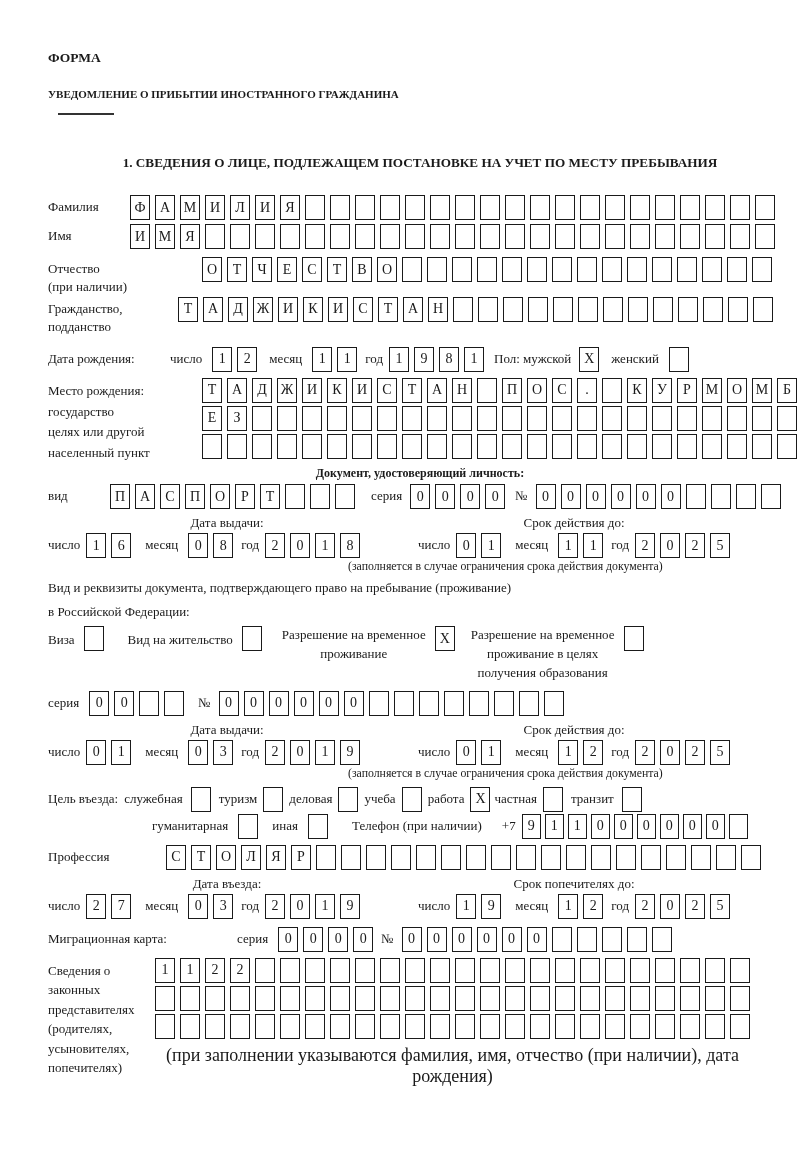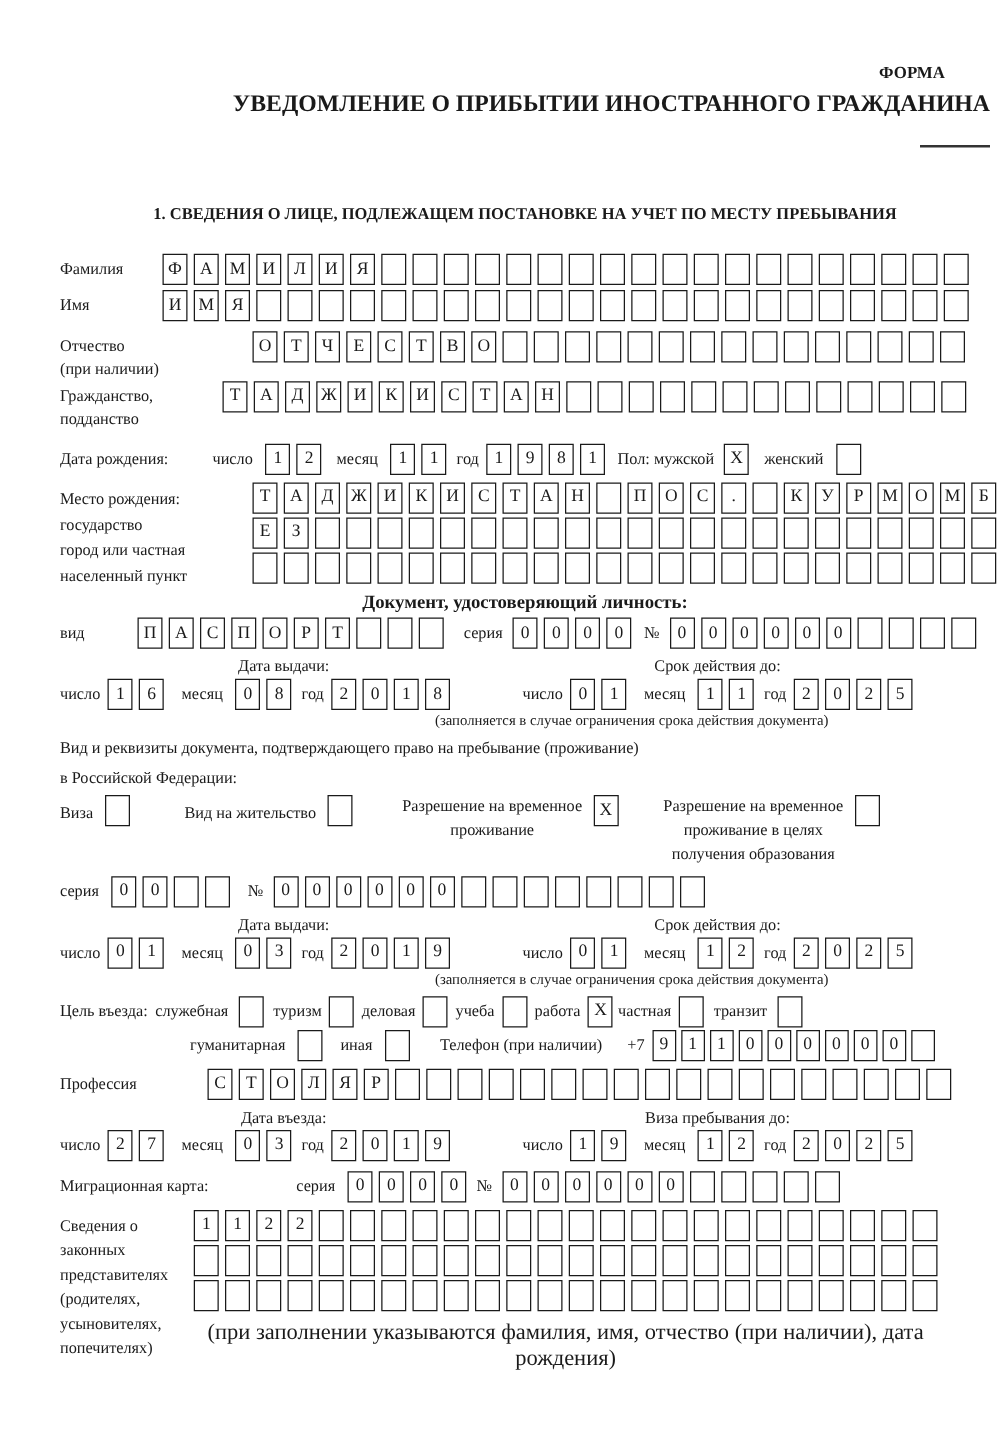--- a/index.html
+++ b/index.html
@@ -8,23 +8,23 @@
     width:800px; height:1163px; overflow:hidden;
     color:#1a1a1a;
     font-family:"Liberation Serif","DejaVu Serif",serif;
     font-size:13px;
   }
   .page { padding:36px 8px 0 48px; }
 
   
   .hdr-note { margin-left:572px; font-size:12.6px; line-height:1.36; }
   .hdr-note .ed { margin-top:5px; }
-  .forma { font-weight:bold; text-align:right; padding-right:36px; margin-top:14px; font-size:13.5px; }
-
-  .title { text-align:right; font-weight:bold; font-size:19px; margin-top:4px; line-height:1.5; }
+  .forma { font-weight:bold; text-align:left; padding-right:36px; margin-top:14px; font-size:13.5px; }
+
+  .title { text-align:left; font-weight:bold; font-size:11px; margin-top:20px; line-height:1.5; }
   .uline { display:inline-block; width:56px; border-bottom:2px solid #333; margin-left:10px; }
   .sec-title { text-align:center; font-weight:bold; font-size:13.2px; margin-top:36px; }
 
   .form { margin-top:24px; }
 
   .row { display:flex; align-items:flex-start; flex-wrap:nowrap; }
   .lbl { flex:none; padding-top:4px; white-space:nowrap; }
   .lblcol { flex:none; line-height:1.42; padding-top:3px; }
 
   .cells { display:flex; flex-wrap:nowrap; gap:5px; flex:none; }
@@ -40,33 +40,33 @@
   .w62{width:62px}.w82{width:82px}.w107{width:107px}.w118{width:118px}
   .w130{width:130px}.w154{width:154px}.w165{width:165px}
   .ml4{margin-left:4px}.ml6{margin-left:6px}.ml8{margin-left:8px}.ml10{margin-left:10px}
   .ml12{margin-left:12px}.ml14{margin-left:14px}.ml16{margin-left:16px}
   .ml20{margin-left:20px}.ml24{margin-left:24px}
   .mb2{margin-bottom:2px}.mb4{margin-bottom:4px}
   .mb6{margin-bottom:6px}.mb8{margin-bottom:8px}
 
   .stack .cells { margin-bottom:3px; }
 
-  .doc-title { text-align:center; font-weight:bold; font-size:15px; margin:2px 0 3px 0; }
+  .doc-title { text-align:center; font-weight:bold; font-size:12px; margin:2px 0 3px 0; }
 
   .dates-row { display:flex;gap:12px; }
   .dategrp-l { width:358px; flex:none; }
   .dategrp-r { flex:none; }
   .grp-title { text-align:center; font-size:13px; margin-bottom:2px; }
   .grp-cells { display:flex; align-items:flex-start; }
   .note-right { margin-left:300px; font-size:11.8px; margin-top:1px; }
 
   .intro { font-size:13px; }
   .intro .l2 { margin-top:8px; }
 
-  .visa-row { margin-top:6px;gap:20px; }
+  .visa-row { margin-top:6px; }
   .vitem { display:flex; align-items:flex-start; flex:none; }
   .vlines { text-align:center; line-height:1.45; }
   .vitem .cells { margin-left:9px; }
 
   .rep-note, .mid-note { font-size:18px; }
   .rep-note { margin-top:6px; text-align:center; width:595px; }
 </style>
 </head>
 <body>
 
@@ -238,21 +238,21 @@
       <span class="lbl ml12">женский</span>
       <span class="cells ml10">
           <span class="cell"></span>
         </span>
     </div>
 
     <div class="row mb2">
       <div class="lblcol w154" style="line-height:1.6">
         <div>Место рождения:</div>
         <div>государство</div>
-        <div>город или частная</div>
+        <div>целях или другой</div>
         <div>населенный пункт</div>
       </div>
       <div class="stack">
         <div class="cells">
             <span class="cell">Т</span>
             <span class="cell">А</span>
             <span class="cell">Д</span>
             <span class="cell">Ж</span>
             <span class="cell">И</span>
             <span class="cell">К</span>
@@ -634,21 +634,21 @@
           <span class="lbl ml8">год</span>
           <span class="cells ml6">
               <span class="cell">2</span>
               <span class="cell">0</span>
               <span class="cell">1</span>
               <span class="cell">9</span>
             </span>
         </div>
       </div>
       <div class="dategrp-r">
-        <div class="grp-title">Виза пребывания до:</div>
+        <div class="grp-title">Срок попечителях до:</div>
         <div class="grp-cells">
           <span class="lbl">число</span>
           <span class="cells ml6">
               <span class="cell">1</span>
               <span class="cell">9</span>
             </span>
           <span class="lbl ml14">месяц</span>
           <span class="cells ml10">
               <span class="cell">1</span>
               <span class="cell">2</span>

